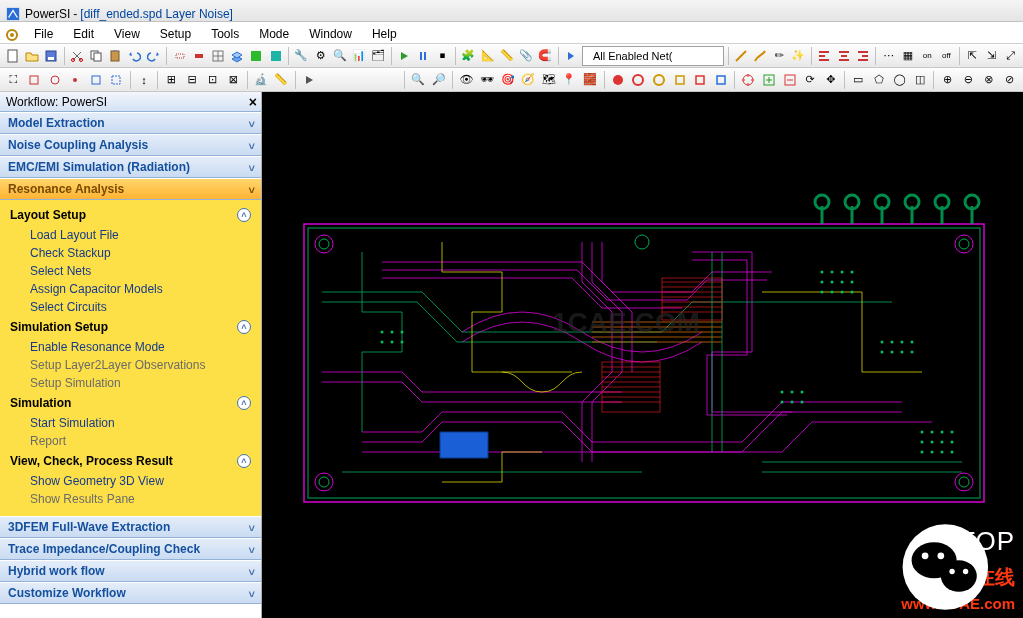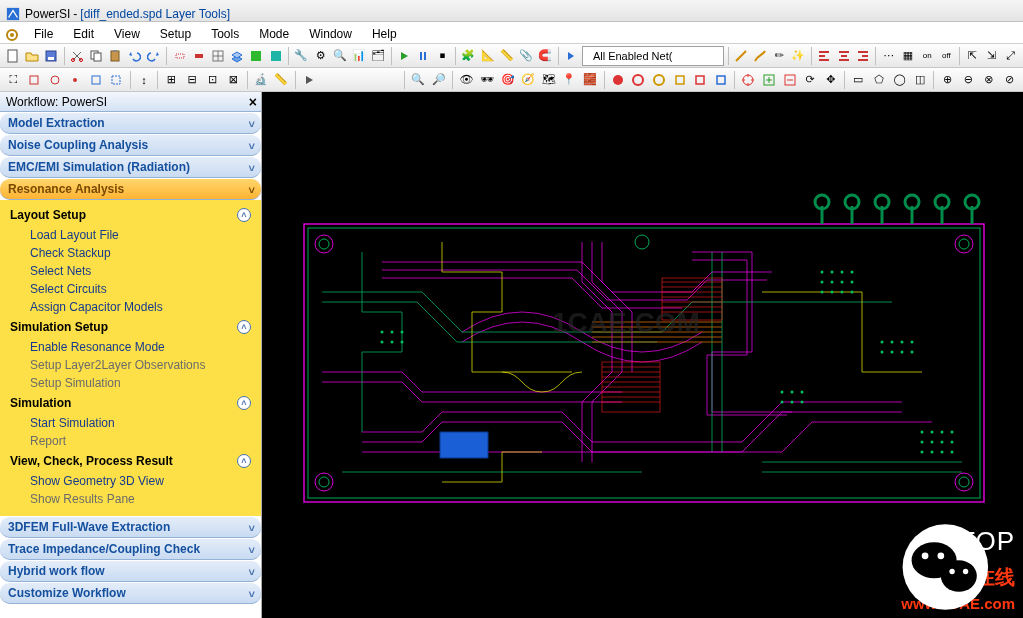--- a/index.html
+++ b/index.html
@@ -12,21 +12,21 @@
 .menubar .gear{width:16px;height:16px;margin-right:4px;display:flex;align-items:center;justify-content:center;}
 .toolbar { height:24px; background:linear-gradient(#fefefe,#e8e8e8); display:flex; align-items:center; padding:0 4px; border-bottom:1px solid #c7c7c7; gap:2px;}
 .tb-btn { width:20px; height:20px; border:1px solid transparent; border-radius:2px; display:flex; align-items:center; justify-content:center; font-size:11px;}
 .tb-sep{width:1px;height:18px;background:#c0c0c0;margin:0 2px;}
 .tb-combo{height:20px;font-size:11px;border:1px solid #a0a0a0;background:#fff;padding:0 10px;min-width:90px;}
 .toolbar2 { height:24px; background:linear-gradient(#fefefe,#e8e8e8); display:flex; align-items:center; padding:0 4px; border-bottom:1px solid #c7c7c7; gap:2px;}
 .main { display:flex; height:calc(618px - 22px - 22px - 24px - 24px);}
 .workflow { width:262px; background:#fff; border-right:1px solid #b0b0b0; display:flex; flex-direction:column; font-size:12px;}
 .wf-title{height:20px;background:linear-gradient(#f3f6fc,#d4e2f4);border-bottom:1px solid #94b1d6;display:flex;align-items:center;padding:8px 6px;font-size:12px;position:relative;}
 .wf-close{position:absolute;right:4px;top:2px;font-size:14px;font-weight:bold;cursor:pointer;}
-.wf-hdr{height:22px;background:linear-gradient(#e4edf9,#c9dbf2);border-top:1px solid #fff;border-bottom:1px solid #94b1d6;color:#14509e;display:flex;align-items:center;padding:6px 8px;font-weight:600;position:relative;cursor:pointer;border-radius:10px;}
+.wf-hdr{height:22px;background:linear-gradient(#e4edf9,#c9dbf2);border-top:1px solid #fff;border-bottom:1px solid #94b1d6;color:#14509e;display:flex;align-items:center;padding:6px 8px;font-weight:600;position:relative;cursor:pointer;}
 .wf-hdr.active{background:linear-gradient(#ffd66b,#ffb333);color:#7a4a00;}
 .wf-hdr .chev{position:absolute;right:6px;top:5px;font-size:11px;color:#4671ad;}
 .wf-body{background:#fde047;padding:4px 0 8px 0;}
 .wf-sub{font-weight:bold;padding:4px 10px;display:flex;align-items:center;justify-content:space-between;}
 .wf-sub .circ{width:14px;height:14px;border:1px solid #4671ad;border-radius:50%;display:flex;align-items:center;justify-content:center;font-size:9px;color:#4671ad;background:#fff;}
 .wf-link{color:#173a8c;padding:2px 30px;cursor:pointer;}
 .wf-link.mute{color:#6b6b6b;}
 .canvas{flex:1;background:#000;position:relative;padding-left:39px;}
 .canvas svg{position:absolute;inset:0;width:100%;height:100%;}
 .watermarks{position:absolute;right:8px;bottom:6px;text-align:right;pointer-events:none;display:flex;flex-direction:column;align-items:flex-end;gap:4px;}
@@ -42,21 +42,21 @@
 
 <div class="titlebar">
   <span class="icon">
     <svg viewBox="0 0 16 16">
         <rect x="1" y="1" width="14" height="14" fill="#2a6fd6"></rect>
         <path d="M3 12 L8 4 L13 12" stroke="#fff" stroke-width="1.5" fill="none"></path>
       </svg>
   </span>
   <span>PowerSI</span>
   <span style="margin:0 3px;">-</span>
-  <span style="color:#0046a0;">[diff_ended.spd Layer Tools]</span>
+  <span style="color:#0046a0;">[diff_ended.spd Layer Noise]</span>
 </div>
 
 <div class="menubar">
   <span class="gear">
     <svg viewBox="0 0 16 16">
         <circle cx="8" cy="8" r="5" fill="none" stroke="#b8860b" stroke-width="2"></circle>
         <circle cx="8" cy="8" r="2" fill="#b8860b"></circle>
       </svg>
   </span>
   <div class="mitem">File</div>
@@ -366,22 +366,22 @@
         <span class="chev" style="color:#7a4a00">˅</span>
       </div>
     <div class="wf-body">
       <div class="wf-sub">
           <span>Layout Setup</span>
           <span class="circ">˄</span>
         </div>
       <div class="wf-link">Load Layout File</div>
       <div class="wf-link">Check Stackup</div>
       <div class="wf-link">Select Nets</div>
+      <div class="wf-link">Assign Capacitor Models</div>
       <div class="wf-link">Select Circuits</div>
-      <div class="wf-link">Assign Capacitor Models</div>
 
       <div class="wf-sub">
           <span>Simulation Setup</span>
           <span class="circ">˄</span>
         </div>
       <div class="wf-link">Enable Resonance Mode</div>
       <div class="wf-link mute">Setup Layer2Layer Observations</div>
       <div class="wf-link mute">Setup Simulation</div>
 
       <div class="wf-sub">

